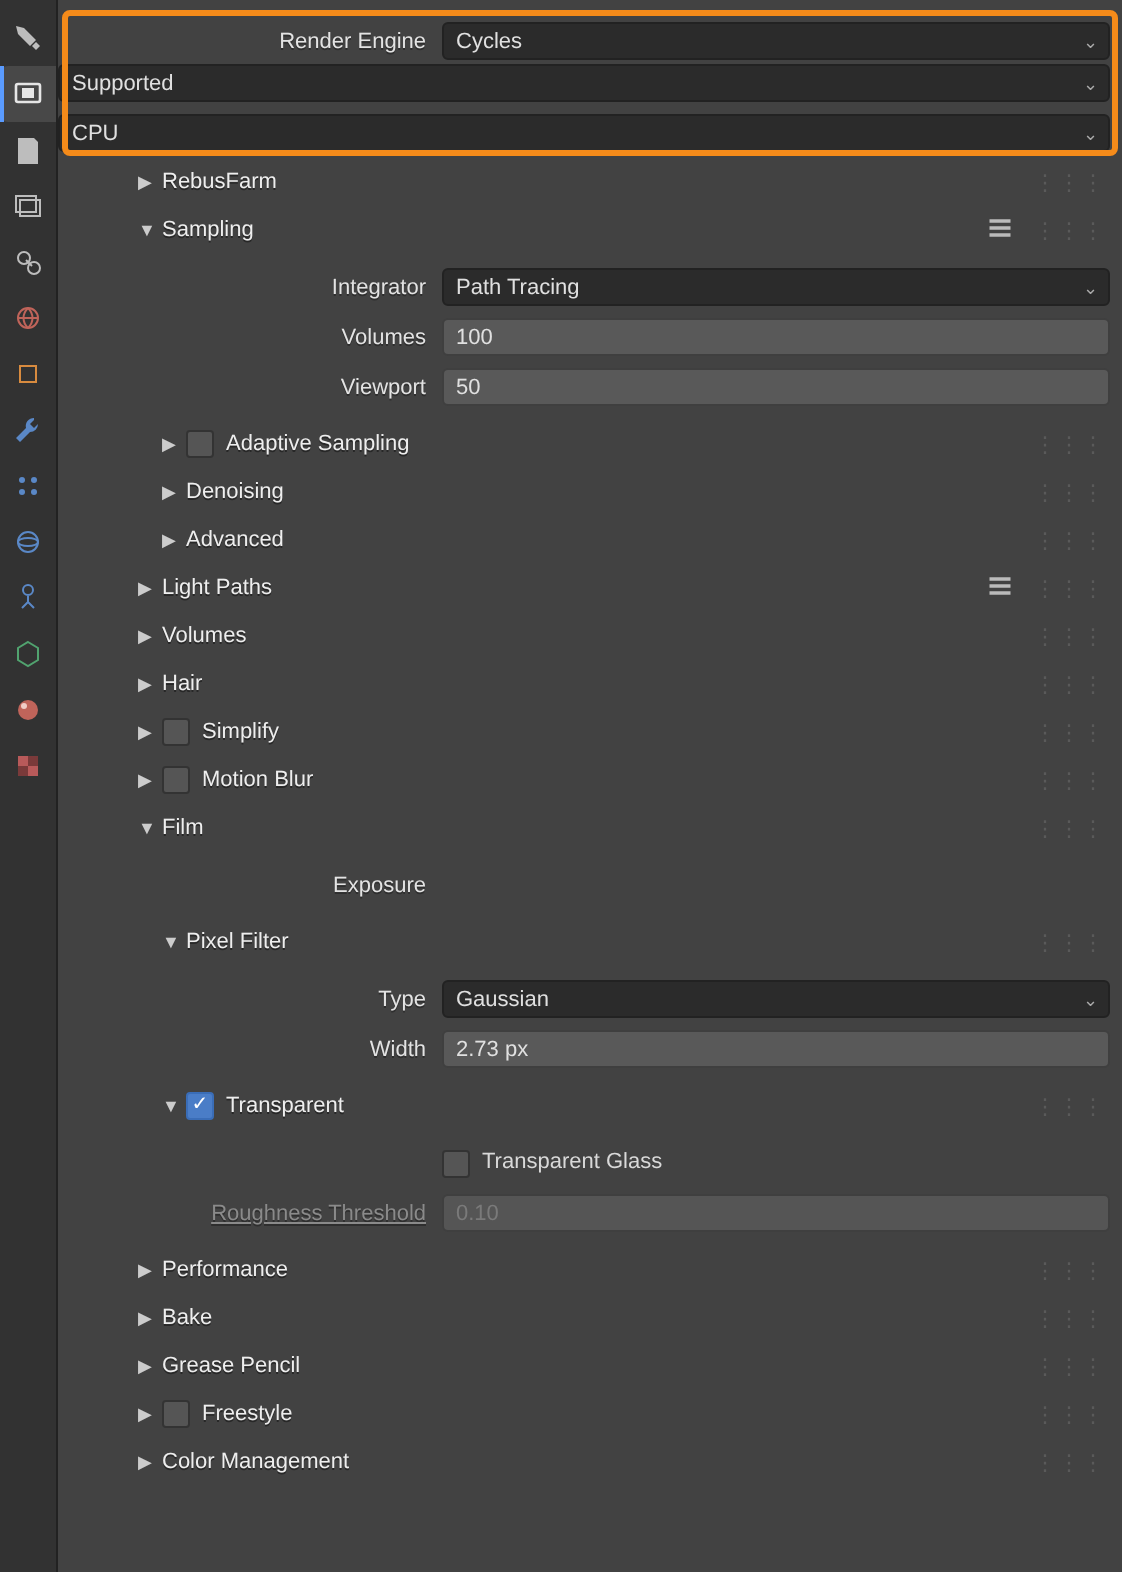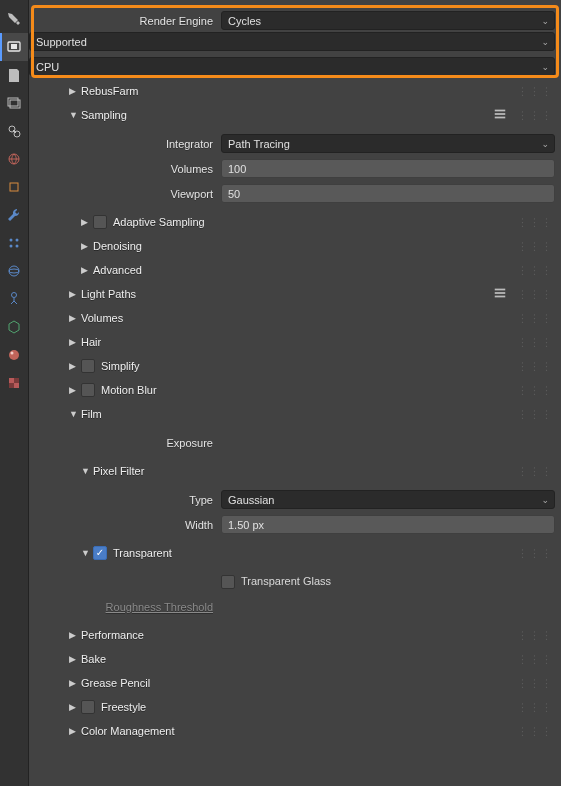--- a/index.html
+++ b/index.html
@@ -273,21 +273,21 @@
           <div class="select">
             <span>Gaussian</span>
             <span class="chev">⌄</span>
           </div>
         </div>
     </div>
     <div class="row">
       <div class="label">Width</div>
       <div class="field">
           <div class="numfield">
-            <span>1.50 px</span>
+            <span>2.73 px</span>
           </div>
         </div>
     </div>
 
     <div class="divider-top"></div>
     <div class="section subsub">
         <span class="tri">▼</span>
         <span class="check on"></span>
         <span class="txt">Transparent</span>
         <span class="grip">⋮⋮⋮</span>
@@ -296,20 +296,25 @@
     <div class="divider-top"></div>
     <div class="row">
       <div class="label"></div>
       <div class="field" style="display:flex;align-items:flex-start;">
         <span class="check"></span>
         <span>Transparent Glass</span>
       </div>
     </div>
     <div class="row">
       <div class="label dim">Roughness Threshold</div>
+      <div class="field">
+          <div class="numfield dark dim">
+            <span>0.10</span>
+          </div>
+        </div>
     </div>
 
     <div class="divider-top"></div>
     <div class="section">
         <span class="tri">▶</span>
         <span class="txt">Performance</span>
         <span class="grip">⋮⋮⋮</span>
       </div>
     <div class="section">
         <span class="tri">▶</span>

